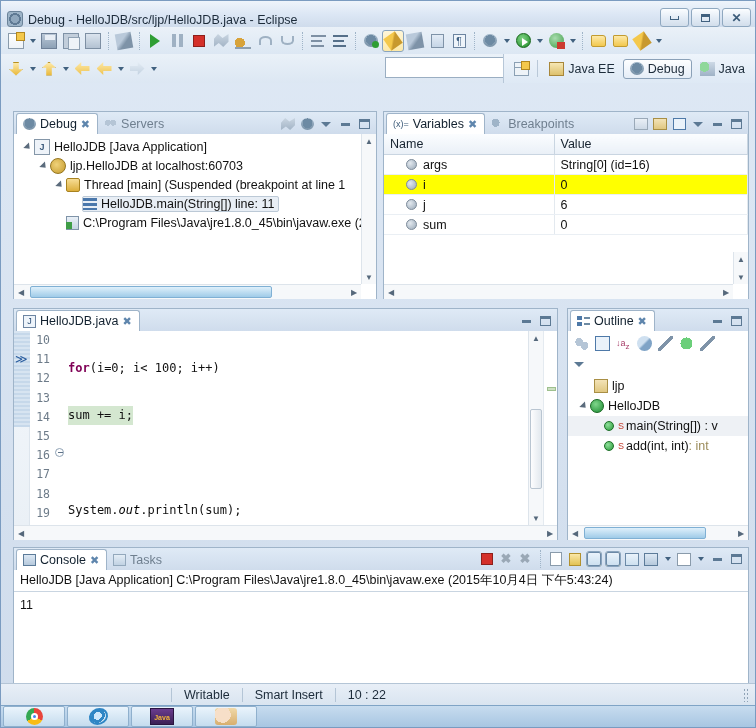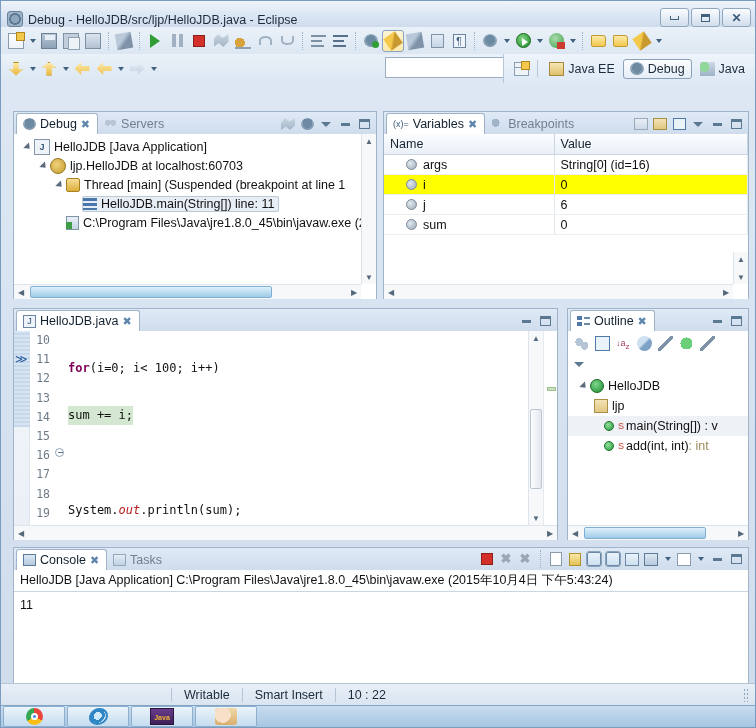--- a/index.html
+++ b/index.html
@@ -248,21 +248,21 @@
     width:24px; text-align:right; padding-right:4px;
     color:#6d7b89; font-family:"DejaVu Sans Mono", monospace; font-size:11.5px;
     background:#fff;
   }
   .code {
     flex:1; font-family:"DejaVu Sans Mono", monospace; font-size:12px;
     white-space:pre; color:#111; overflow:hidden; position:relative;
   }
   .ln { height:19.2px; line-height:19.2px; display:flex; }
   .kw { color:#7f0055; font-weight:bold; }
-  .fld { color:#b91c1c; font-style:italic; }
+  .fld { color:#000000; font-style:italic; }
   .cur-line { background:#d4e7d0; }
   .arrowmark { position:absolute; left:1px; color:#2a5d9f; font-size:12px; line-height:19px; }
   .blueband { position:absolute; left:0; width:16px; background:
      repeating-linear-gradient(0deg,#c6d8ea 0 2px,#d7e4f1 2px 4px); }
 
   
   .sbv { position:absolute; right:0; top:0; bottom:0; width:15px; background:#f6f8fa; border-left:1px solid #dde4eb; }
   .sbh { position:absolute; left:0; right:0; bottom:0; height:15px; background:#f6f8fa; border-top:1px solid #dde4eb; }
   .sb-thumb { position:absolute; background:linear-gradient(90deg,#fdfdfe,#e2e8ee); border:1px solid #b9c5d1; border-radius:2px; }
   .sb-thumb-h { position:absolute; background:linear-gradient(#dff0fb,#9fcbe8); border:1px solid #7fb0d4; border-radius:2px; }
@@ -748,28 +748,28 @@
         <span class="ol-ic" style="color:#a8406a;font-size:9px;line-height:14px;">↓a<sub style="font-size:8px">z</sub></span>
         <span class="ol-ic" style="border-radius:50%;background:linear-gradient(135deg,#cfe0f0 45%,#7fa3c6 55%);"></span>
         <span class="ol-ic" style="background:linear-gradient(135deg,transparent 42%,#7e93a8 42% 58%,transparent 58%);"></span>
         <span class="ol-ic" style="border-radius:50%;background:radial-gradient(circle at 50% 50%,#6bcf7a 0 6px,transparent 6px);"></span>
         <span class="ol-ic" style="background:linear-gradient(135deg,transparent 42%,#7e93a8 42% 58%,transparent 58%);"></span>
       </div>
       <div style="padding-left:6px;">
         <span class="chev-down" style="display:inline-block;"></span>
       </div>
       <div class="tree" style="padding-top:6px;">
+        <div class="ol-row" style="padding-left:26px;">
+          <span class="ticon i-pkg"></span>
+          <span>ljp</span>
+        </div>
         <div class="ol-row" style="padding-left:6px;">
           <span class="tw exp"></span>
           <span class="ticon i-class"></span>
           <span>HelloJDB</span>
-        </div>
-        <div class="ol-row" style="padding-left:26px;">
-          <span class="ticon i-pkg"></span>
-          <span>ljp</span>
         </div>
         <div class="ol-row" style="padding-left:36px;background:#eef1f5;">
           <span class="i-method" style="margin-right:4px;"></span>
           <span class="sup-s">S</span>
           <span style="margin-left:2px;">main(String[]) : v</span>
         </div>
         <div class="ol-row" style="padding-left:36px;">
           <span class="i-method" style="margin-right:4px;"></span>
           <span class="sup-s">S</span>
           <span style="margin-left:2px;">add(int, int)</span>

